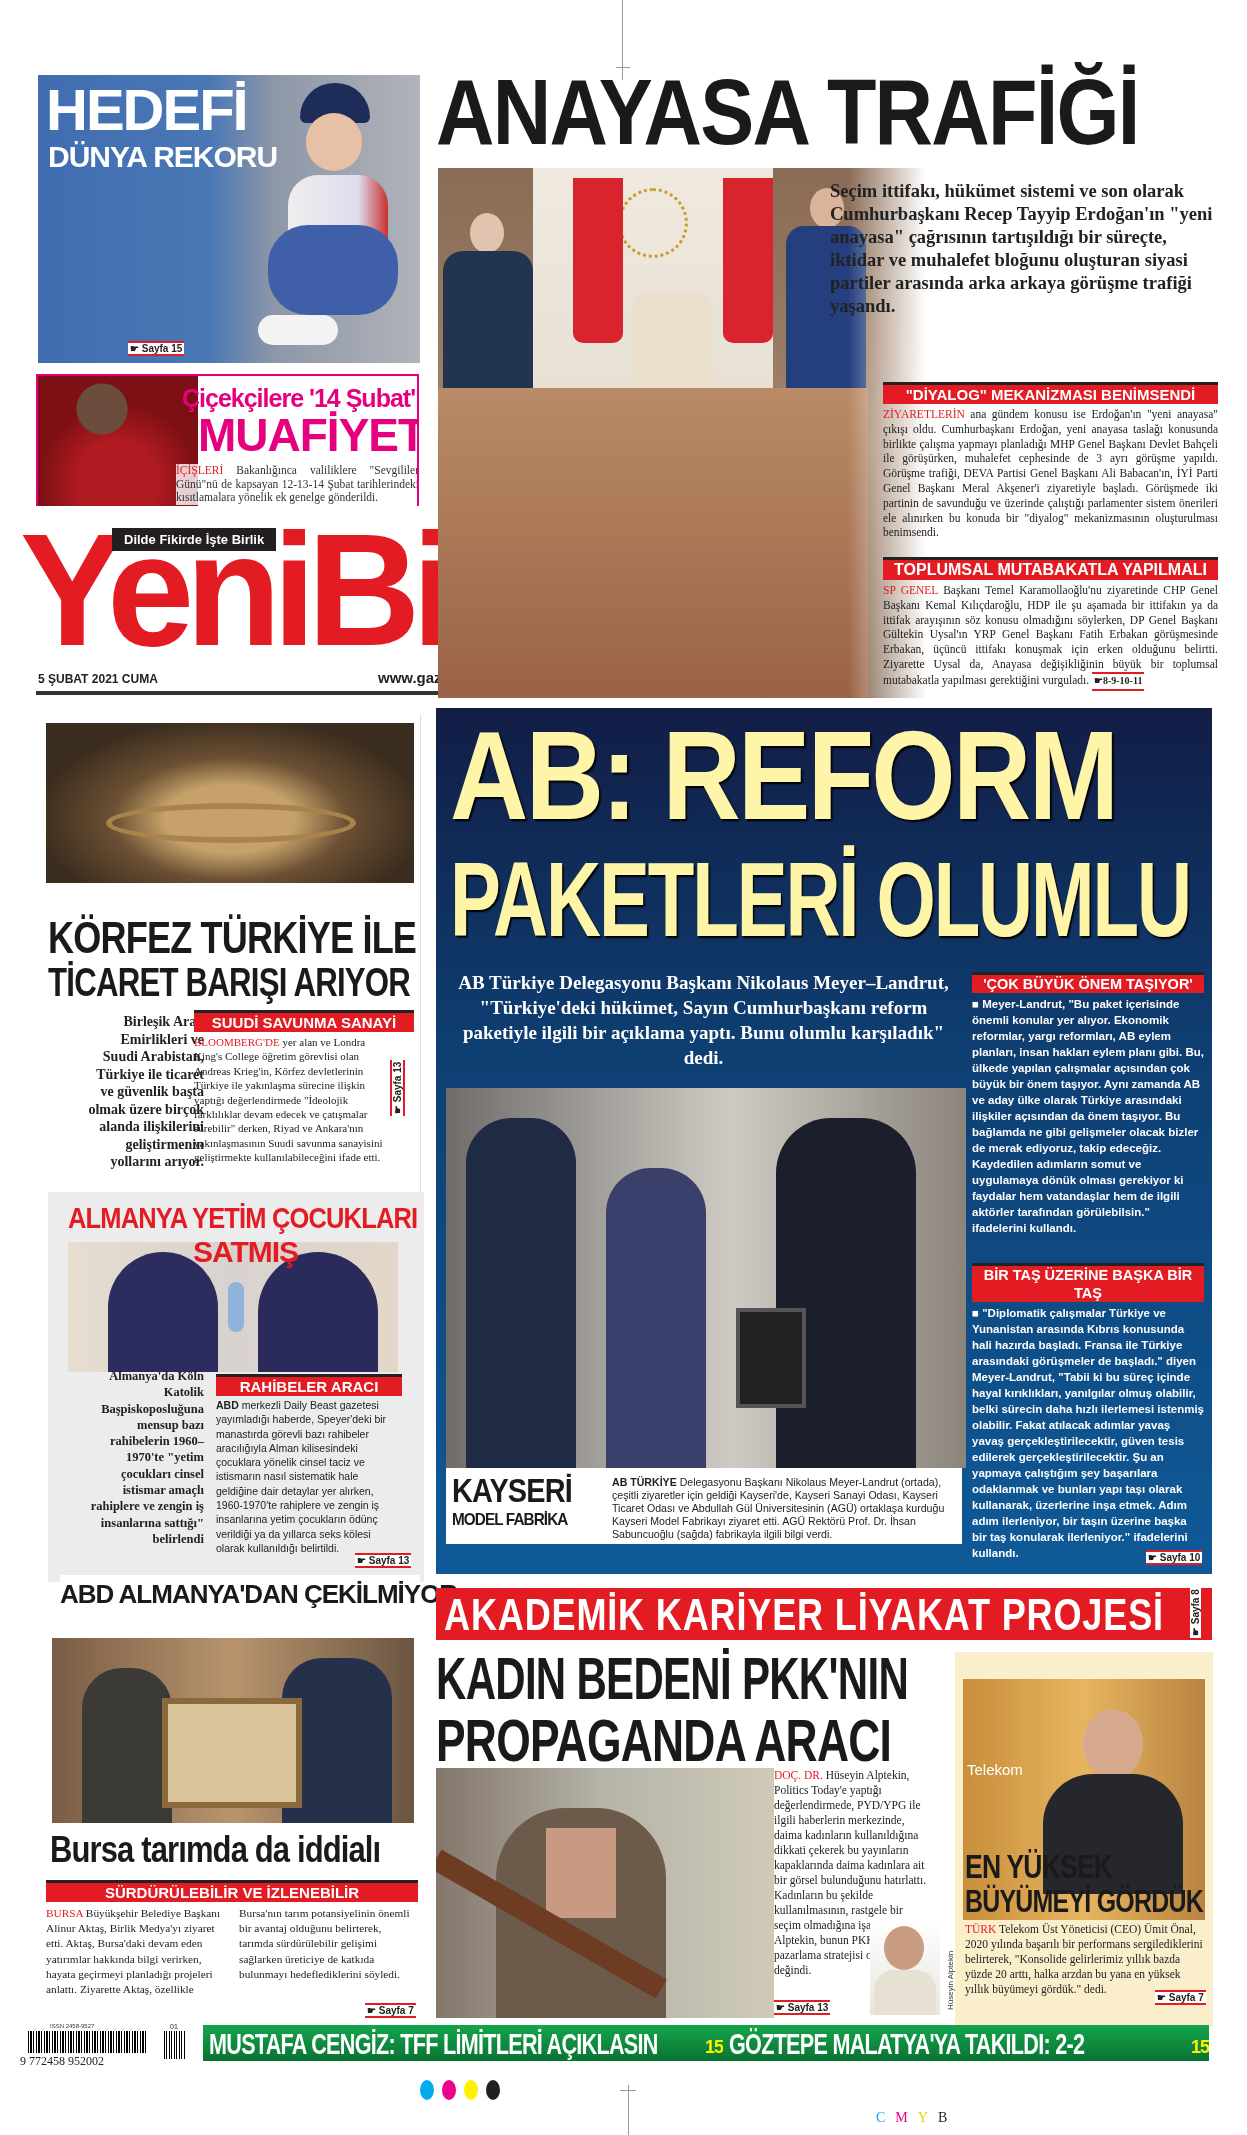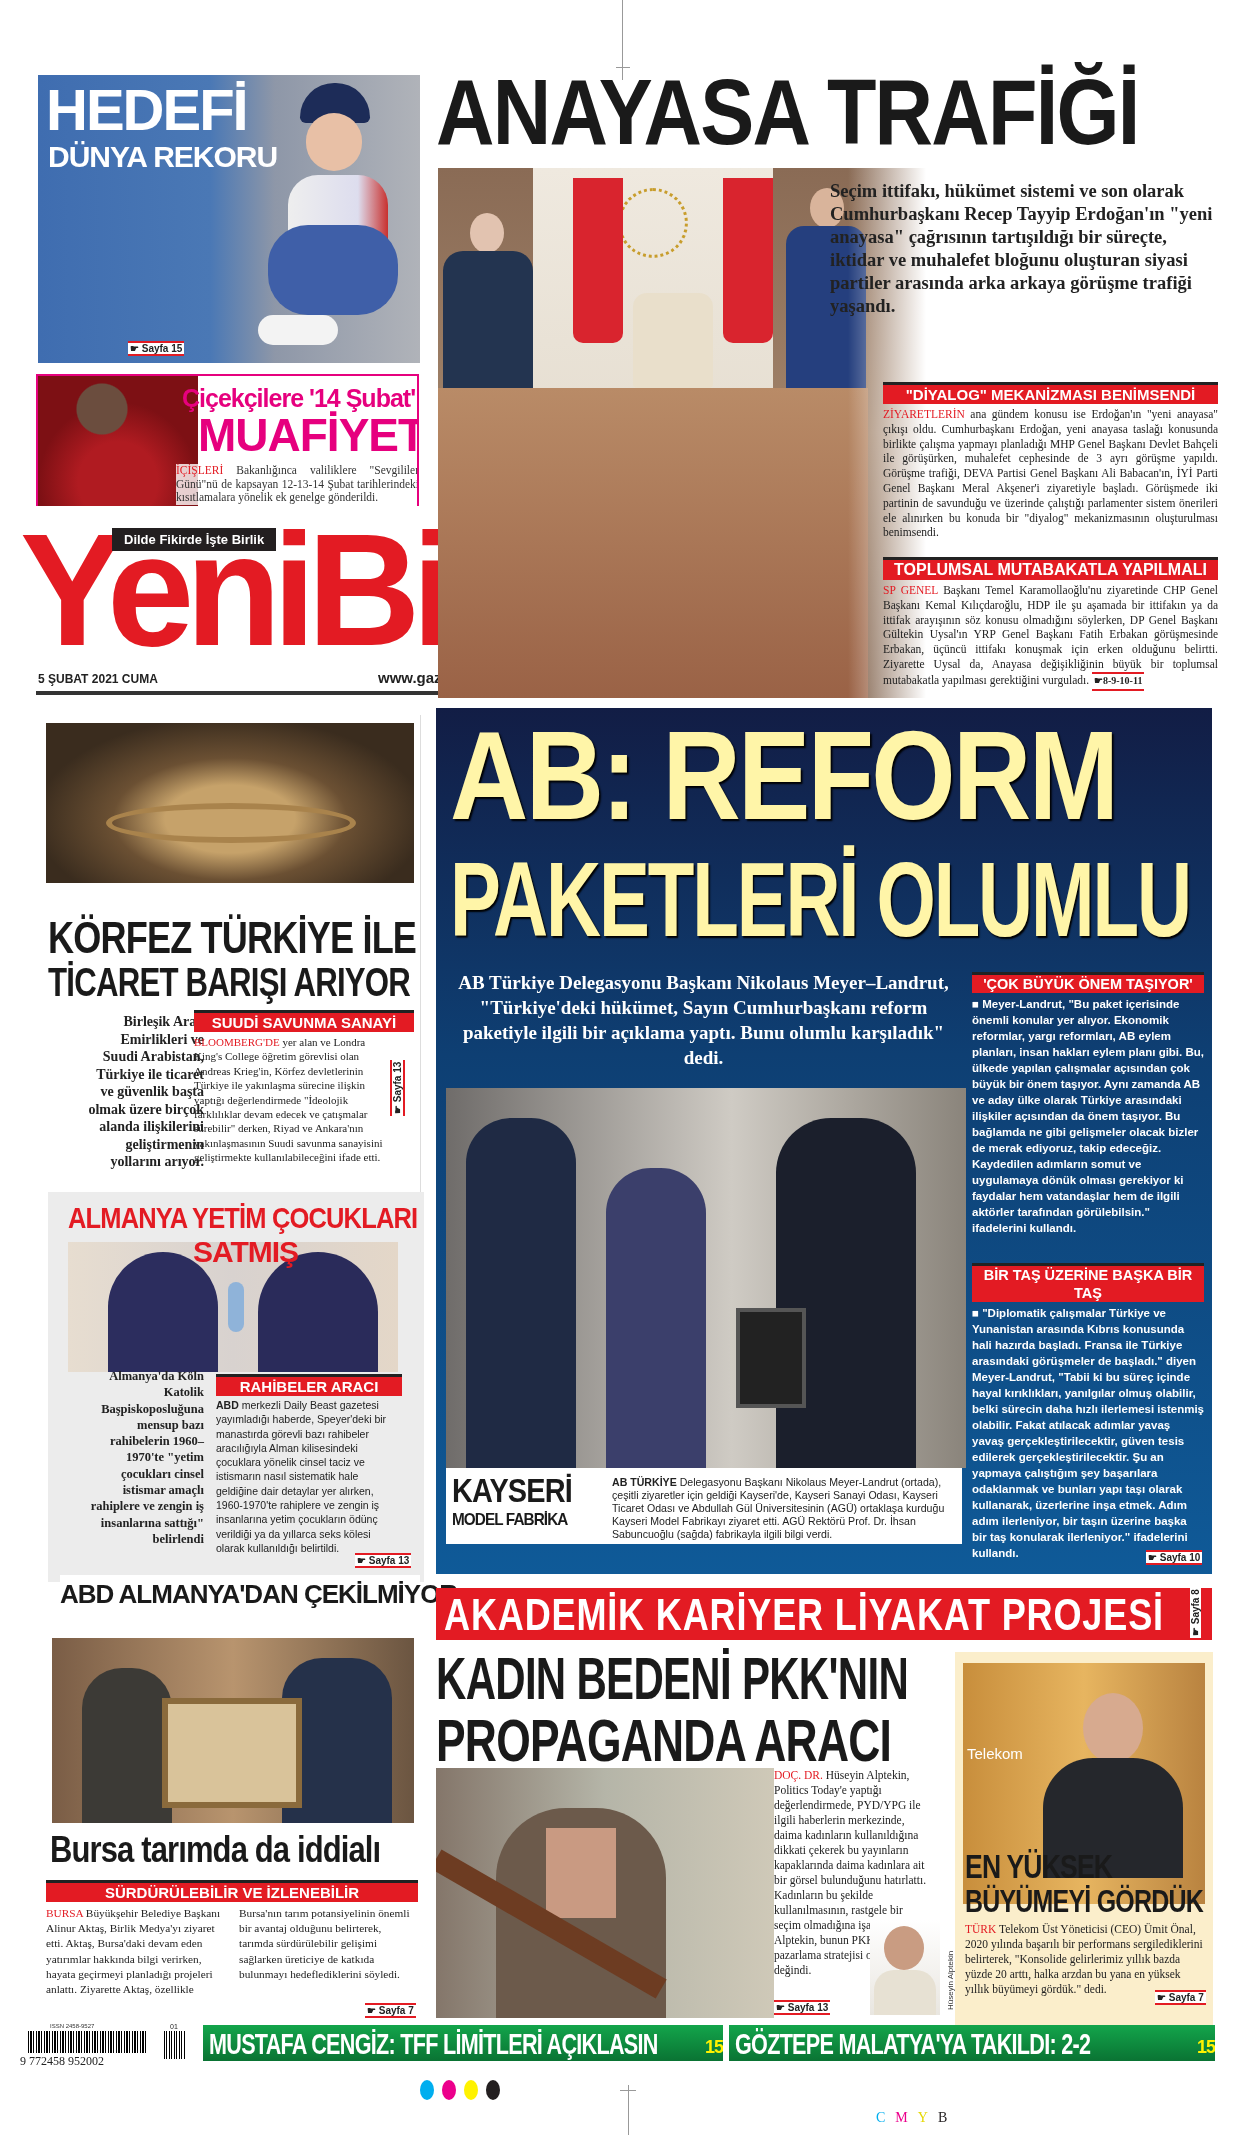--- a/index.html
+++ b/index.html
@@ -167,40 +167,40 @@
 </div>
 <div class="abs serif" style="left:774px;top:1768px;width:155px;font-size:11.5px;line-height:15px;color:#222"><span class="red">DOÇ. DR.</span><span> Hüseyin Alptekin, Politics Today'e yaptığı değerlendirmede, PYD/YPG ile ilgili haberlerin merkezinde, daima kadınların kullanıldığına dikkati çekerek bu yayınların kapaklarında daima kadınlara ait bir görsel bulunduğunu hatırlattı. Kadınların bu şekilde kullanılmasının, rastgele bir seçim olmadığına işaret eden Alptekin, bunun PKK/YPG'nin pazarlama stratejisi olduğuna değindi.</span></div>
 <div class="abs sayfa" style="left:774px;top:2000px"><span>☛</span> <span>Sayfa 13</span></div>
 <div class="abs photo" style="left:870px;top:1920px;width:70px;height:95px;background:linear-gradient(180deg,#fff,#e9e6e0)">
   <div class="abs" style="left:14px;top:6px;width:40px;height:44px;border-radius:50%;background:#c99c82"></div>
   <div class="abs" style="left:4px;top:50px;width:62px;height:45px;border-radius:20px 20px 0 0;background:#e7e1d3"></div>
 </div>
 <div class="abs" style="left:946px;top:2010px;transform:rotate(-90deg);transform-origin:left top;font-size:8px;white-space:nowrap;color:#333">Hüseyin Alptekin</div>
 
 <div class="abs" style="left:955px;top:1652px;width:258px;height:375px;background:#fbeecb">
-  <div class="abs photo" style="left:8px;top:11px;width:242px;height:241px;background:linear-gradient(90deg,#c88e3c,#e7b560 50%,#b98340)">
+  <div class="abs photo" style="left:8px;top:27px;width:242px;height:241px;background:linear-gradient(90deg,#c88e3c,#e7b560 50%,#b98340)">
     <div class="abs" style="left:4px;top:82px;font-size:15px;color:#fff">Telekom</div>
     <div class="abs" style="left:120px;top:30px;width:60px;height:70px;border-radius:50%;background:#d7aa8f"></div>
     <div class="abs" style="left:80px;top:95px;width:140px;height:120px;border-radius:50px 50px 0 0;background:#25272c"></div>
   </div>
   <div class="abs cond" style="left:10px;top:196px;font-size:34px;line-height:36px;color:#1a1a1a;white-space:nowrap;transform:scaleX(0.78)">EN YÜKSEK</div>
   <div class="abs cond" style="left:10px;top:232px;font-size:32px;line-height:34px;color:#1a1a1a;white-space:nowrap;transform:scaleX(0.78)">BÜYÜMEYİ GÖRDÜK</div>
   <div class="abs serif" style="left:10px;top:270px;width:238px;font-size:11.5px;line-height:15px;color:#222"><span class="red">TÜRK</span><span> Telekom Üst Yöneticisi (CEO) Ümit Önal, 2020 yılında başarılı bir performans sergilediklerini belirterek, "Konsolide gelirlerimiz yıllık bazda yüzde 20 arttı, halka arzdan bu yana en yüksek yıllık büyümeyi gördük." dedi.</span></div>
 </div>
 <div class="abs sayfa" style="left:1155px;top:1990px"><span>☛</span> <span>Sayfa 7</span></div>
 
 <div class="abs" style="left:20px;top:2025px;width:170px;height:40px">
   <div class="abs" style="left:30px;top:-2px;font-size:6px;color:#333">ISSN 2458-9527</div>
   <div class="abs" style="left:8px;top:6px;width:120px;height:22px;background:repeating-linear-gradient(90deg,#000 0 1px,#fff 1px 2px,#000 2px 4px,#fff 4px 5px,#000 5px 6px,#fff 6px 8px)"></div>
   <div class="abs" style="left:0;top:29px;font-size:12px;color:#222;white-space:nowrap;font-family:Liberation Serif, serif">9 772458 952002</div>
   <div class="abs" style="left:150px;top:-2px;font-size:7px;color:#222">01</div>
   <div class="abs" style="left:144px;top:6px;width:22px;height:28px;background:repeating-linear-gradient(90deg,#000 0 1px,#fff 1px 2px,#000 2px 3px,#fff 3px 5px)"></div>
 </div>
 
-<div class="abs" style="left:203px;top:2025px;width:1012px;height:36px;display:flex;gap:6px">
+<div class="abs" style="left:203px;top:2025px;width:1012px;height:36px;display:flex;">
   <div style="position:relative;width:520px;height:36px;background:linear-gradient(180deg,#13a54b,#0a7333);overflow:hidden">
     <div class="cond" style="position:absolute;left:6px;top:3px;font-size:30px;line-height:32px;color:#fff;white-space:nowrap;transform:scaleX(0.72)">MUSTAFA CENGİZ: TFF LİMİTLERİ AÇIKLASIN</div>
     <div class="cond" style="position:absolute;right:0;top:12px;font-size:18px;color:#fff200">15</div>
   </div>
   <div style="position:relative;width:486px;height:36px;background:linear-gradient(180deg,#13a54b,#0a7333);overflow:hidden">
     <div class="cond" style="position:absolute;left:6px;top:3px;font-size:30px;line-height:32px;color:#fff;white-space:nowrap;transform:scaleX(0.72)">GÖZTEPE MALATYA'YA TAKILDI: 2-2</div>
     <div class="cond" style="position:absolute;right:0;top:12px;font-size:18px;color:#fff200">15</div>
   </div>
 </div>
 

